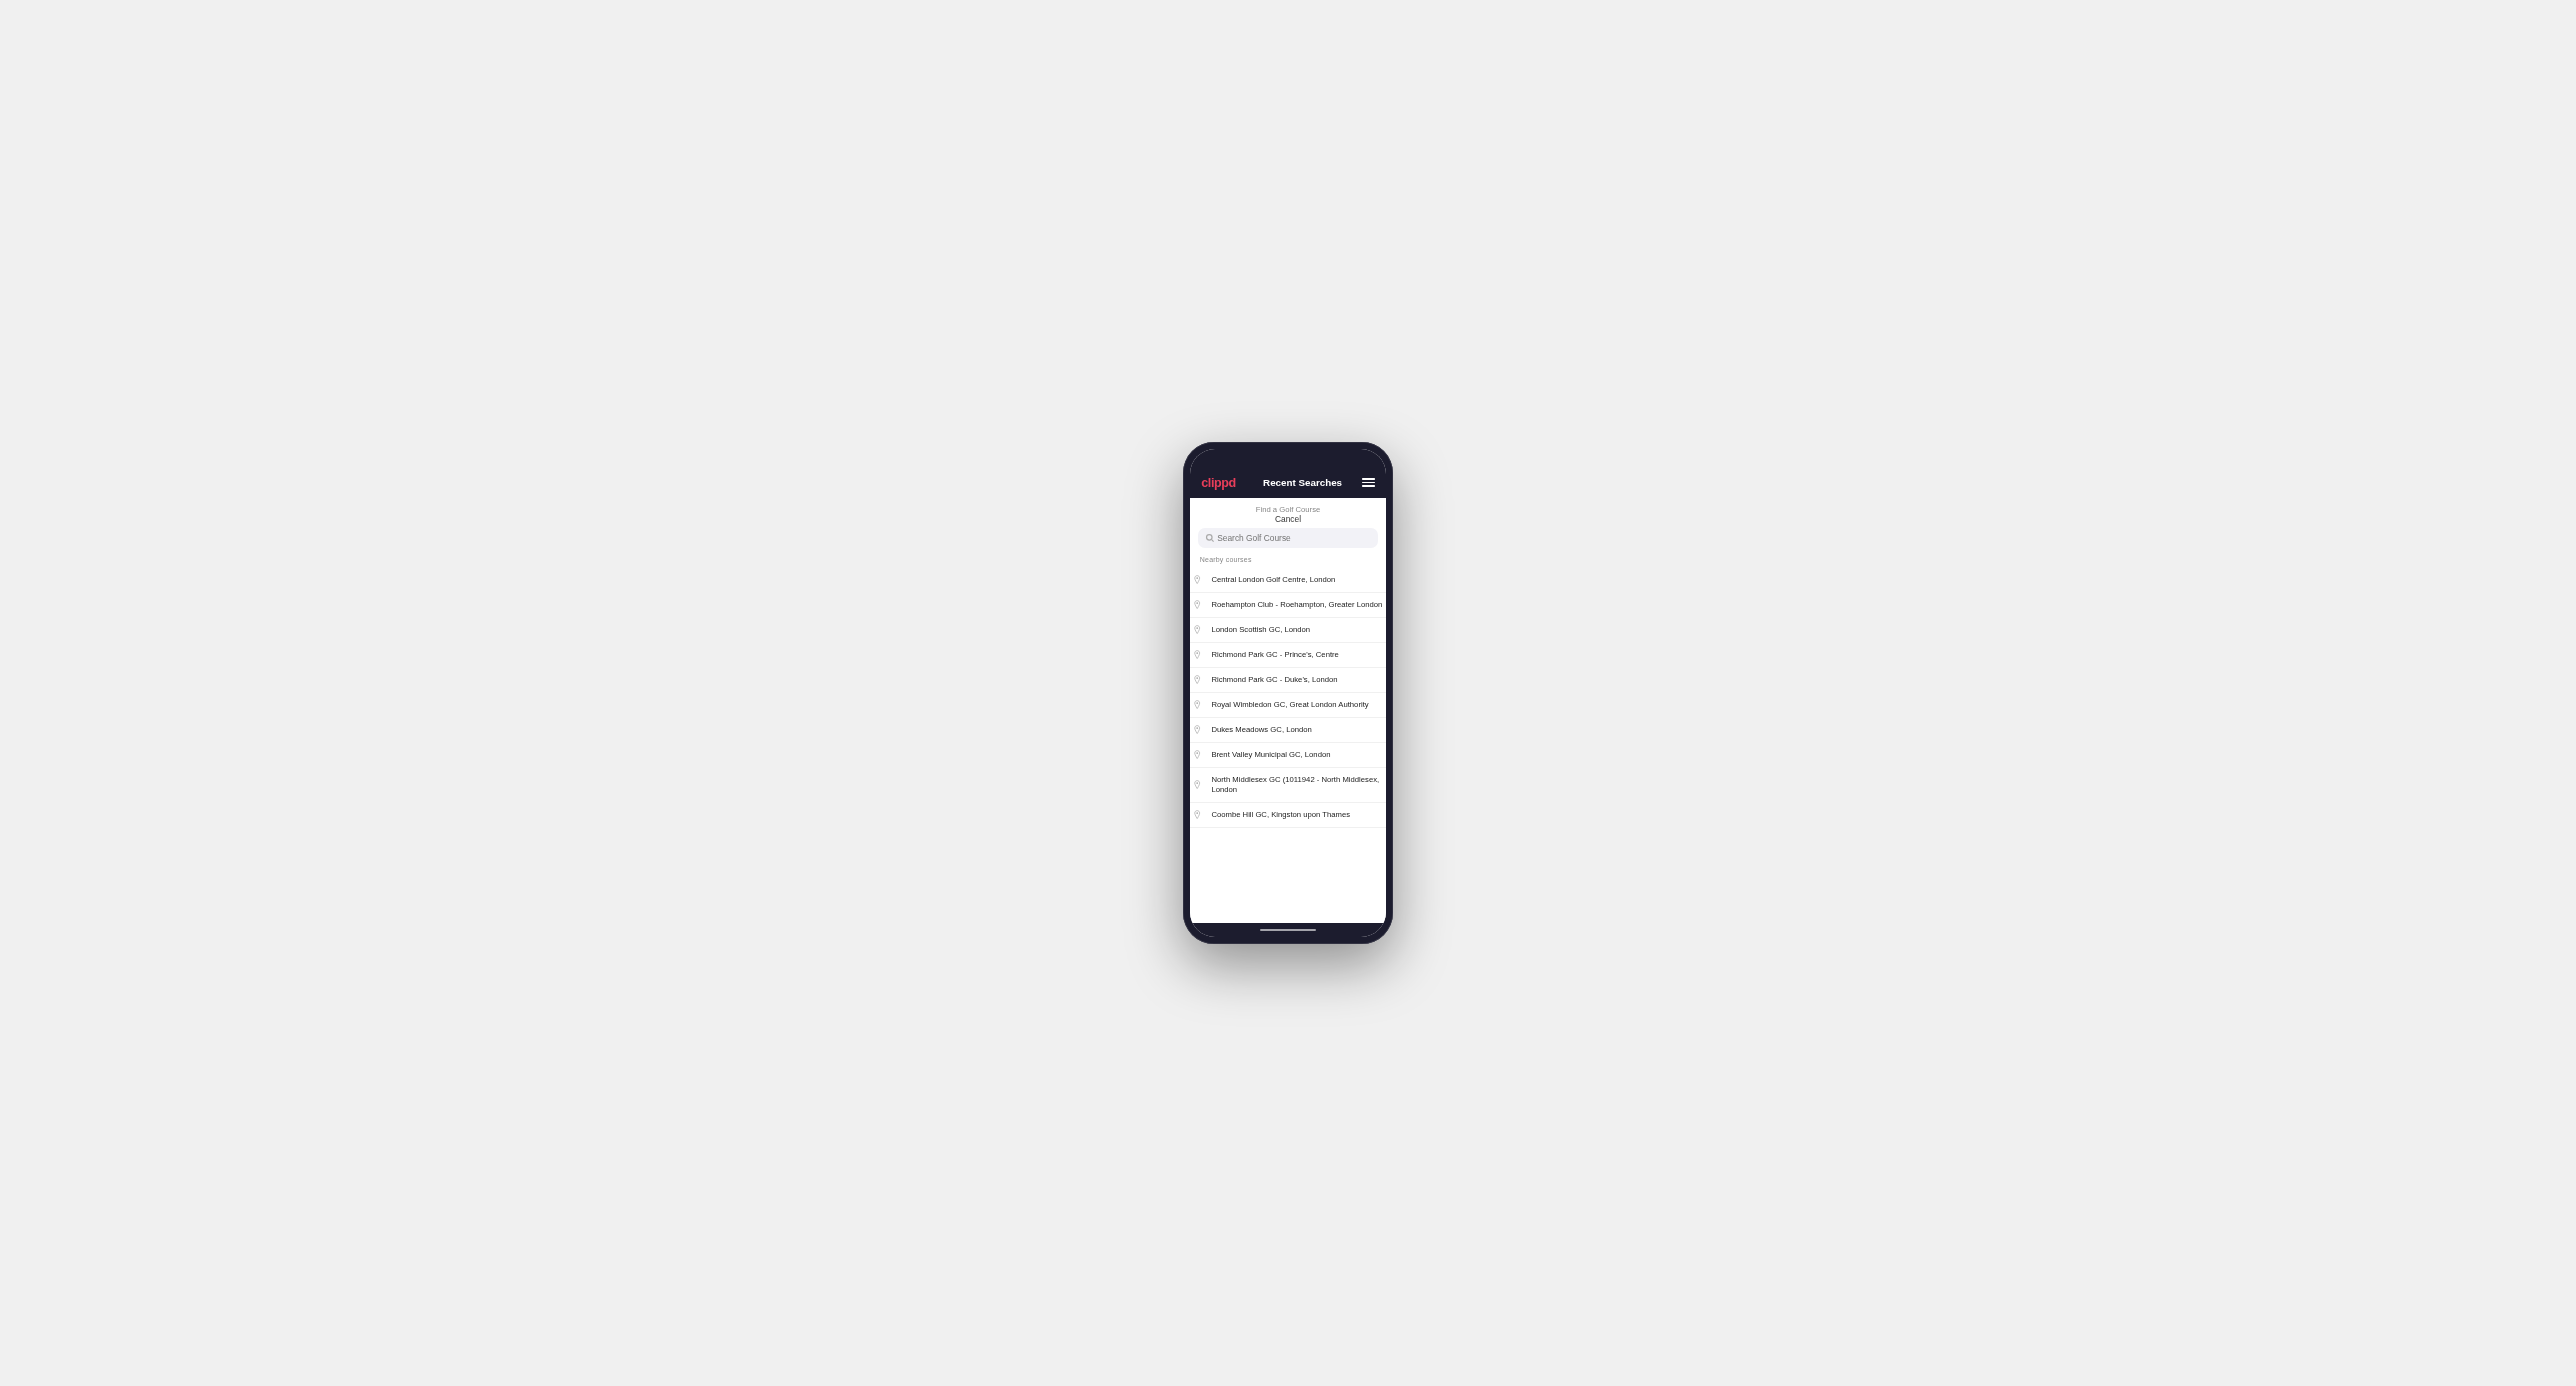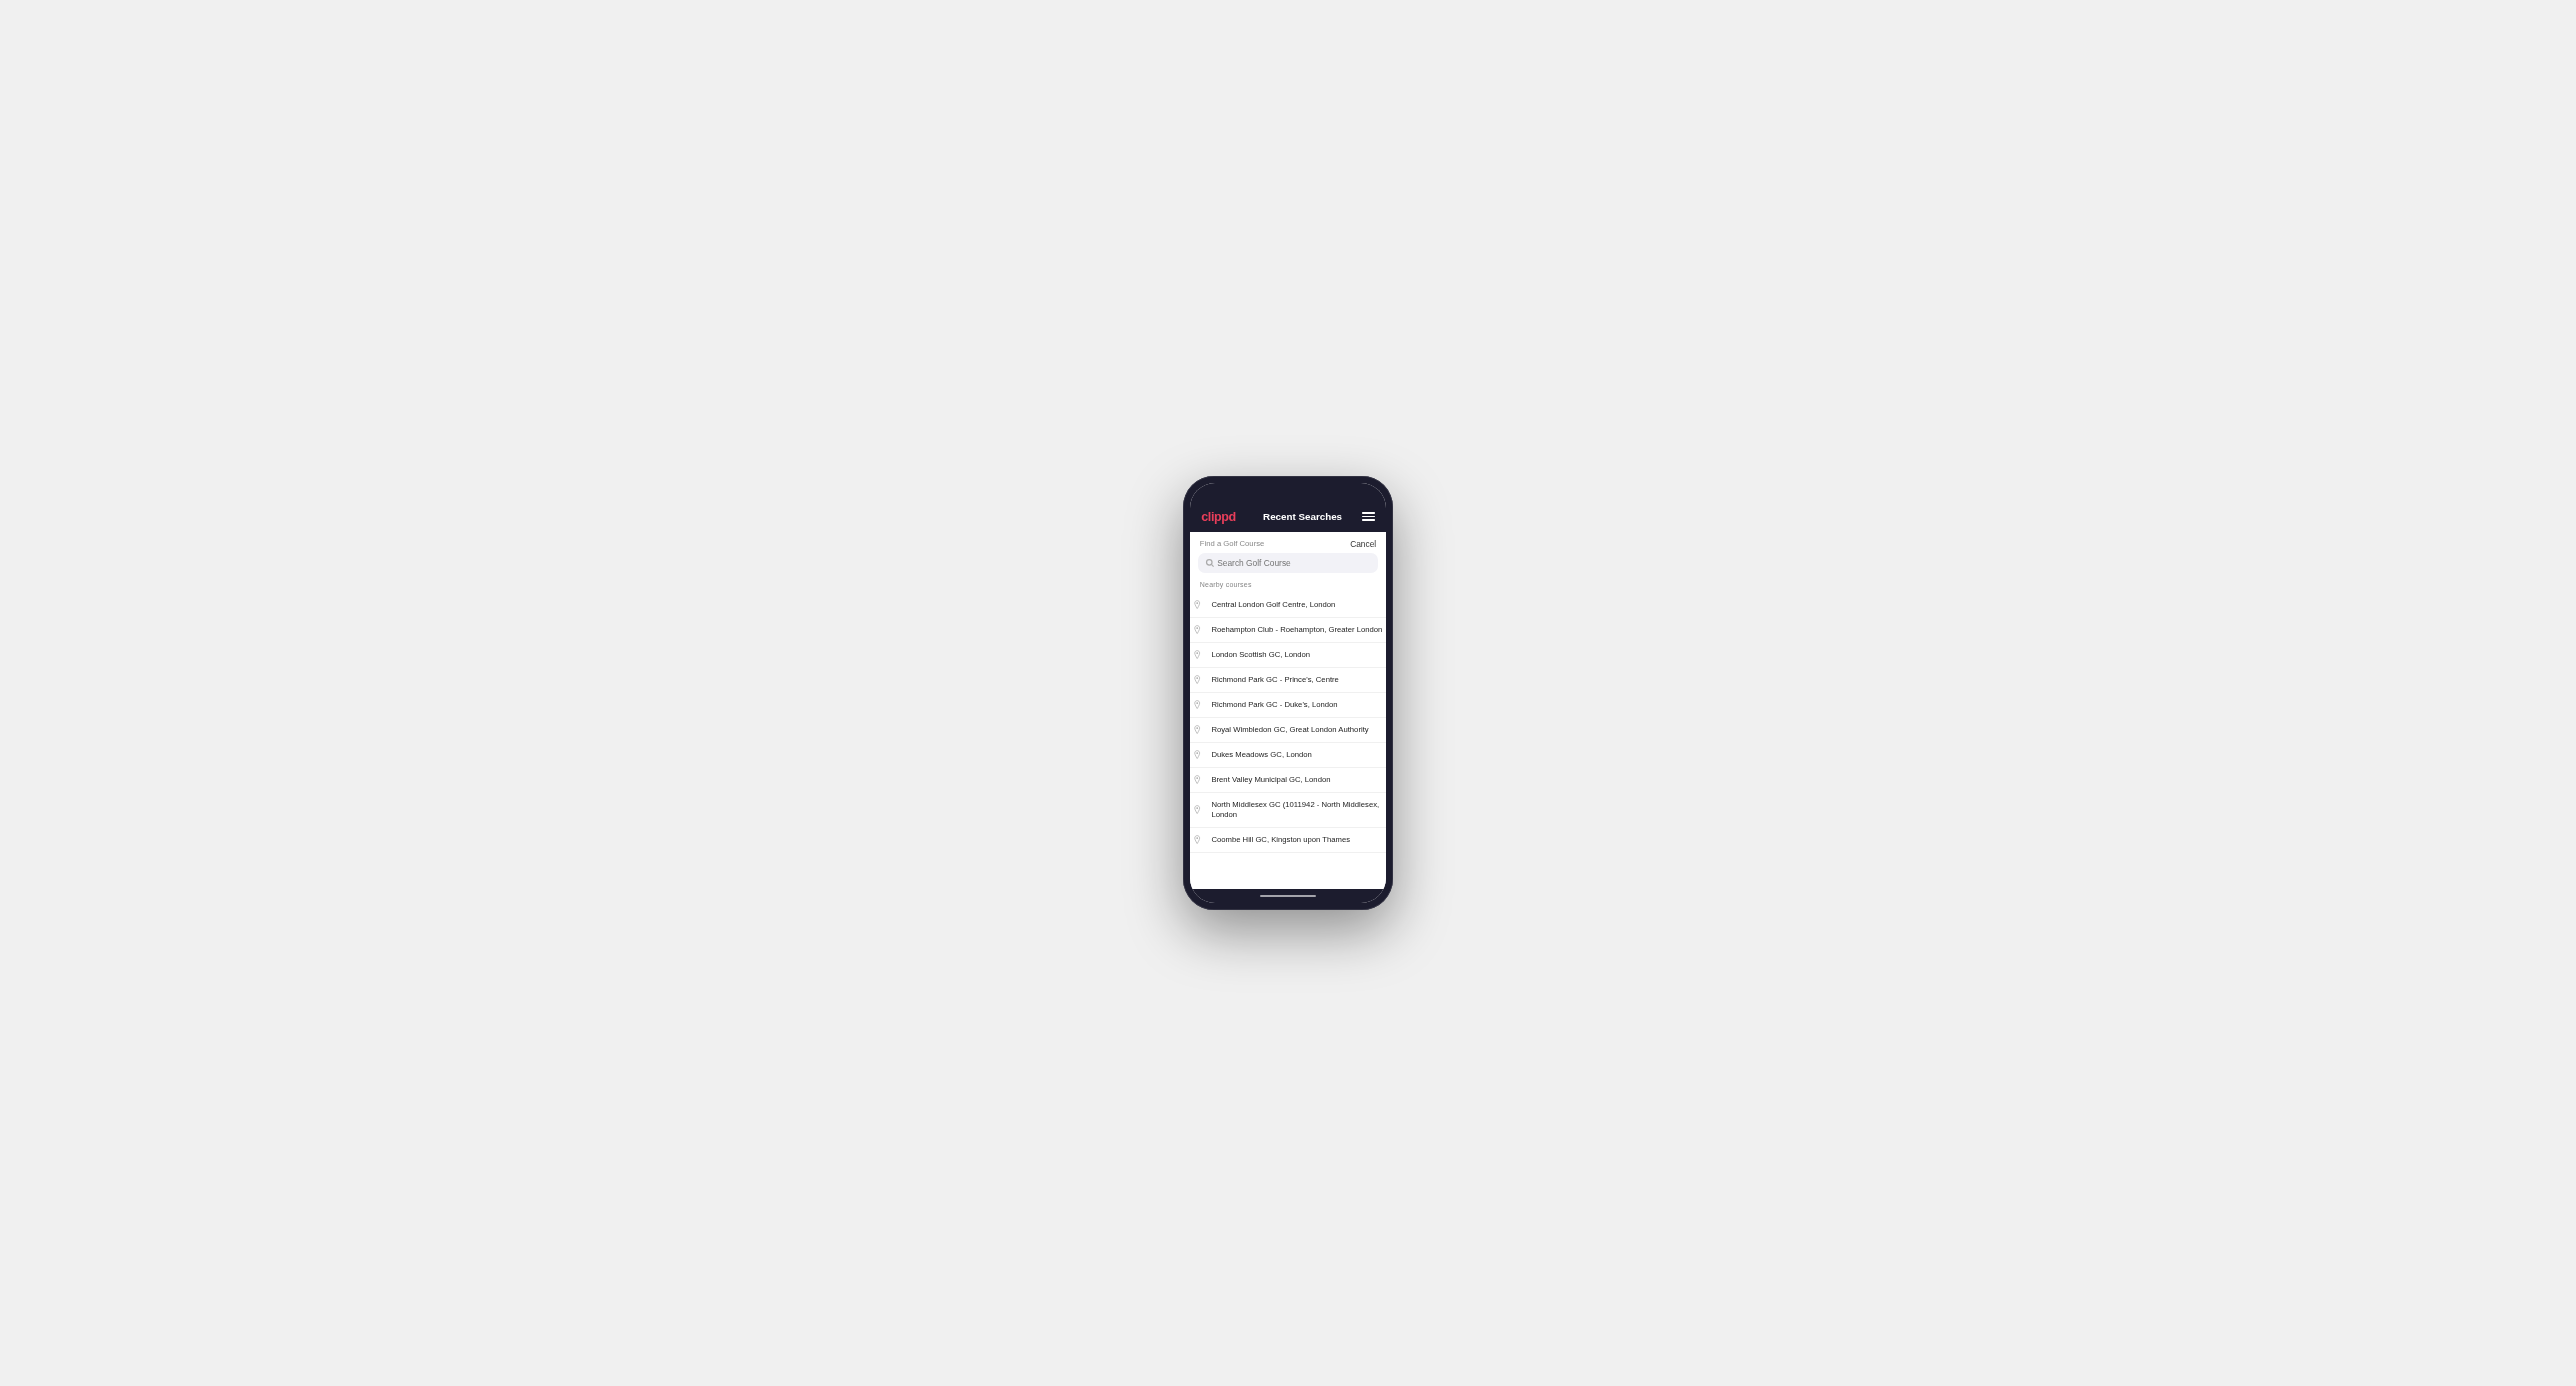--- a/index.html
+++ b/index.html
@@ -8,21 +8,21 @@
       background: #f0f0f0;
       display: flex;
       align-items: center;
       justify-content: center;
       min-height: 100vh;
       font-family: -apple-system, BlinkMacSystemFont, 'Segoe UI', sans-serif;
     }
 
     .phone-outer {
       width: 210px;
-      height: 434px;
+      height: 502px;
       background: #1c1c2e;
       border-radius: 31px;
       padding: 7px;
       box-shadow: 0 21px 56px rgba(0,0,0,0.4), inset 0 0 0 0.7px #3a3a4a;
       position: relative;
       display: flex;
       flex-direction: column;
     }
 
     .phone-inner {
@@ -91,20 +91,21 @@
       flex-direction: column;
     }
 
     
     .find-header {
       display: flex;
       align-items: center;
       justify-content: space-between;
       padding: 7px 9.8px 4.2px;
       background: #fff;
+      flex-direction: column;
     }
 
     .find-label {
       font-size: 7.7px;
       color: #888;
     }
 
     .cancel-btn {
       font-size: 8.4px;
       color: #333;

